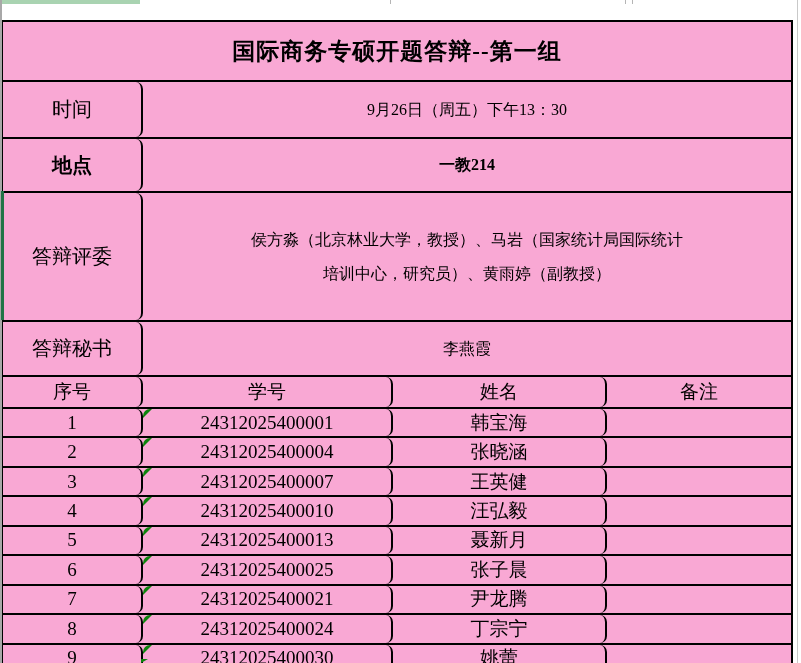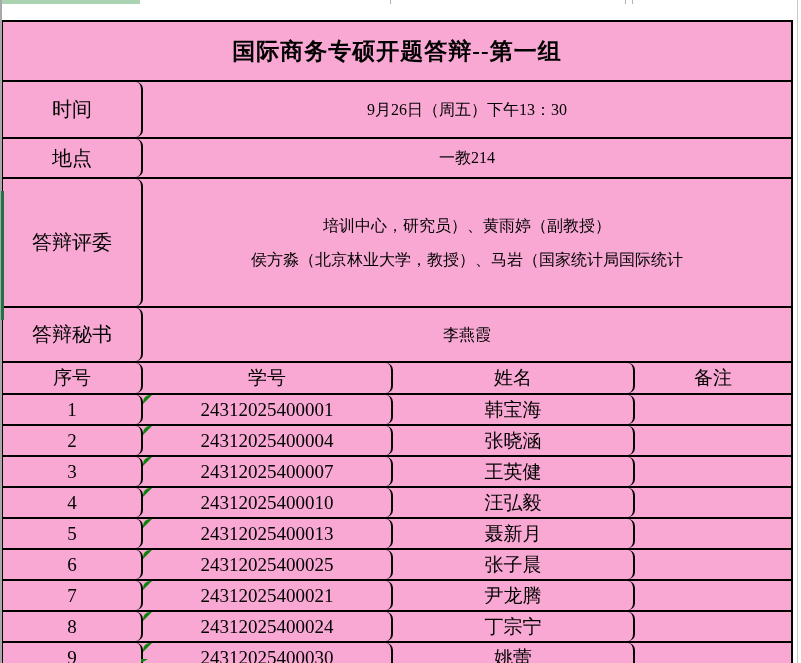--- a/index.html
+++ b/index.html
@@ -31,30 +31,30 @@
   .cell {
     display:flex; align-items:center; justify-content:center;
     text-align:center; overflow:hidden; position:relative;
   }
   .cell.rb { border-right:2px solid var(--border,#000);border-radius:7px; }
 
   .row-title { height:60px; }
   .row-title .cell { width:100%; font-size:23px; font-weight:bold; letter-spacing:1px; }
 
   .row-time  { height:57px; }
-  .row-place { height:40px; }
+  .row-place { height:54px;font-weight:bold; }
   .row-judge { height:129px; }
   .row-secy  { height:55px; }
   .label-col { width:140px; font-size:20px; }
   .value-col { flex:1; font-size:16px; flex-direction:column; line-height:34px; }
 
   .row-head { height:32px; font-size:19px; }
   .col-no   { width:140px; }
   .col-id   { width:250px; }
-  .col-name { width:242px; }
+  .col-name { width:214px; }
   .col-mark { flex:1; }
 
   .data-rows { flex:1; display:flex; flex-direction:column; }
   .data-row { flex:1; display:flex; border-bottom:2px solid var(--border,#000); }
   .data-row:last-child { border-bottom:none; }
   .data-row .cell { font-size:19px; }
 
   
   .tri {
     position:absolute; left:0; top:0; width:0; height:0;
@@ -100,22 +100,22 @@
     </div>
 
     <div class="row row-place">
       <div class="cell rb label-col">地点</div>
       <div class="cell value-col">一教214</div>
     </div>
 
     <div class="row row-judge">
       <div class="cell rb label-col">答辩评委</div>
       <div class="cell value-col">
+        <span>侯方淼（北京林业大学，教授）、马岩（国家统计局国际统计</span>
         <span>培训中心，研究员）、黄雨婷（副教授）</span>
-        <span>侯方淼（北京林业大学，教授）、马岩（国家统计局国际统计</span>
       </div>
     </div>
 
     <div class="row row-secy">
       <div class="cell rb label-col">答辩秘书</div>
       <div class="cell value-col">李燕霞</div>
     </div>
 
     <div class="row row-head">
       <div class="cell rb col-no">序号</div>

